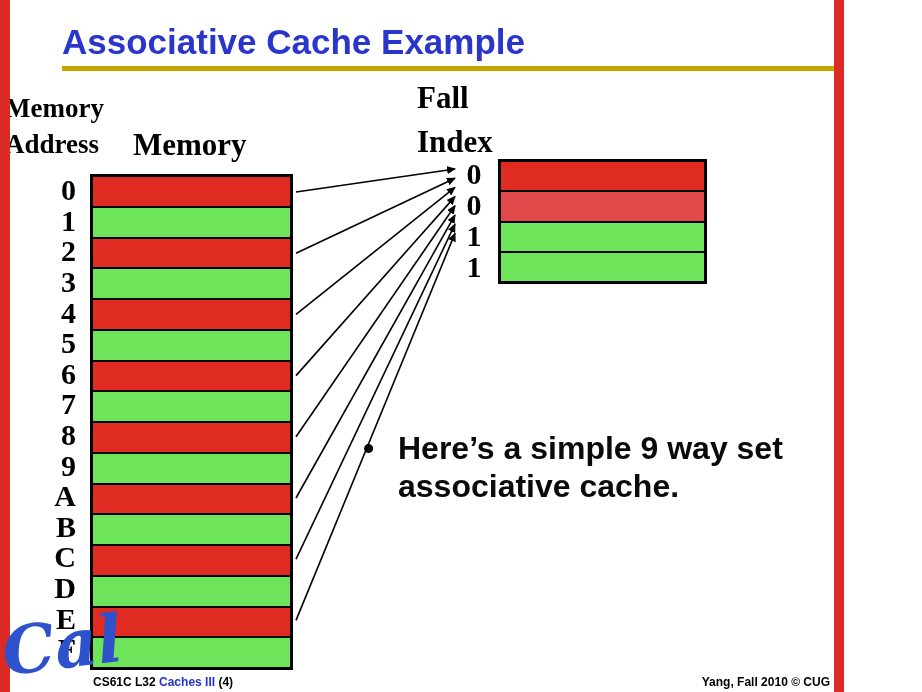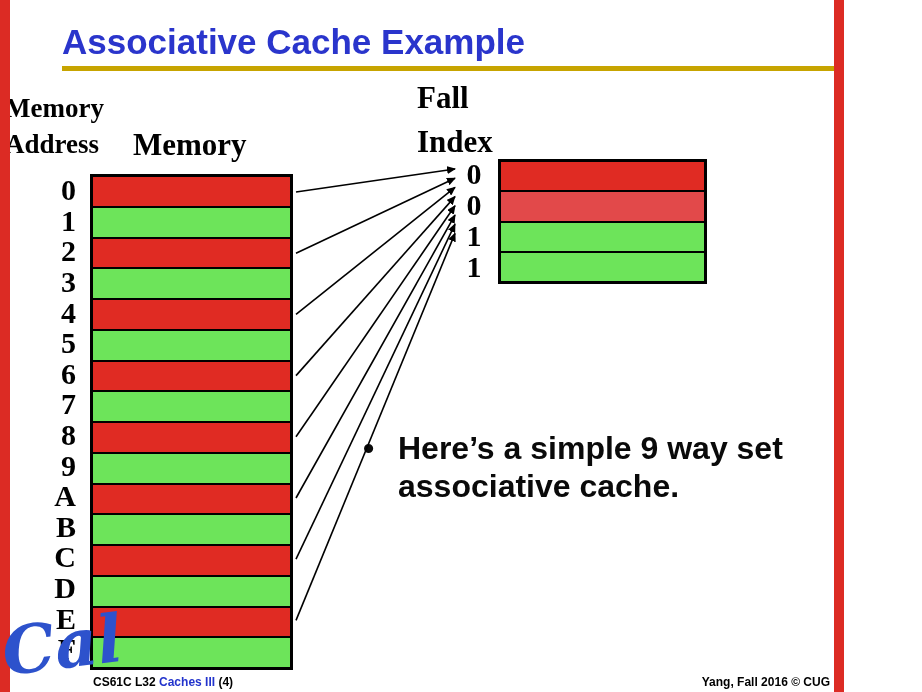--- a/index.html
+++ b/index.html
@@ -149,15 +149,15 @@
 
   <div id="bullet">
     <span id="bullet-marker">•</span>
     <span id="bullet-text">Here’s a simple 9 way set associative cache.</span>
   </div>
 
   <div id="cal-logo">Cal</div>
 
   <div id="footer-left"><span>CS61C L32 </span><span class="link">Caches III</span><span> (4)</span></div>
 
-  <div id="footer-right">Yang, Fall 2016 © CUG</div>
+  <div id="footer-right">Yang, Fall 2010 © CUG</div>
 
 </div>
 
 </body></html>

